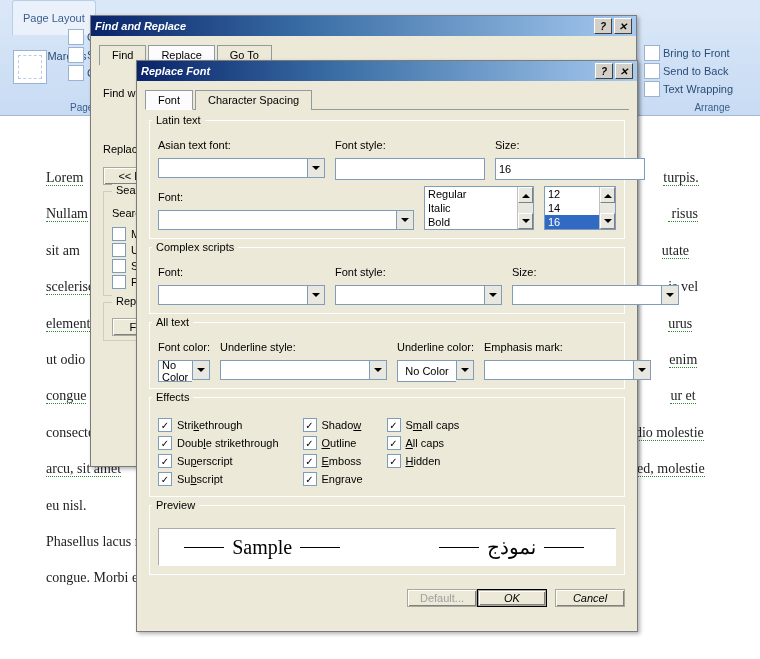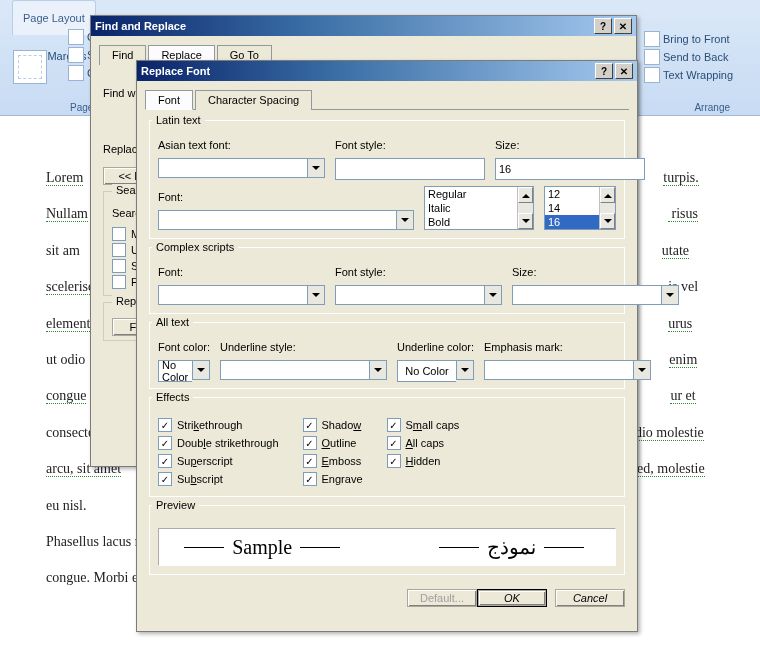--- a/index.html
+++ b/index.html
@@ -1,36 +1,36 @@
 <!DOCTYPE html>
 <html><head>
 <meta charset="utf-8">
 <style>
 html,body{margin:0;padding:0;font-family:Tahoma,Arial,sans-serif;font-size:11px;background:#fff;color:#000;overflow:hidden;width:760px;height:659px;}
 
 .ribbon{background:linear-gradient(#dbe8f8,#c7dbf3);height:115px;border-bottom:1px solid #a3b8d3;position:relative;}
 .ribbon-tab{position:absolute;top:0;left:12px;background:#eaf1fb;border:1px solid #b8cde6;border-bottom:none;border-radius:3px 3px 0 0;padding:11px 10px;color:#3b5e8c;}
 .ribbon-group{position:absolute;top:24px;bottom:4px;display:flex;align-items:flex-start;}
 .ribbon-group.left{left:0;width:100px;flex-direction:column;align-items:center;justify-content:center;}
-.ribbon-group.right{right:0;width:120px;flex-direction:column;align-items:flex-start;padding-top:6px;}
+.ribbon-group.right{right:0;width:120px;flex-direction:column;align-items:flex-start;padding-top:6px;justify-content:center;}
 .ribbon-big{display:flex;flex-direction:row;align-items:flex-start;color:#2a4d77;padding:4px;}
 .ribbon-big .icon{width:32px;height:32px;background:#fff;border:1px solid #9ab3d4;margin-bottom:2px;position:relative;}
 .ribbon-big .icon::after{content:"";position:absolute;inset:4px;border:1px dashed #b8cde6;}
 .ribbon-small{color:#2a4d77;padding:1px 4px;display:flex;align-items:center;}
 .ribbon-small .ic{width:14px;height:14px;border:1px solid #9ab3d4;margin-right:3px;background:#fff;}
 .ribbon-caption{position:absolute;bottom:2px;color:#3b5e8c;font-size:10px;}
 .ribbon-caption.pg{left:70px;}
 .ribbon-caption.right{right:30px;}
 
 .doc{position:absolute;left:0;right:0;top:120px;bottom:0;background:#fff;padding:40px 46px;line-height:2.6;font-family:'Times New Roman',serif;font-size:14px;color:#222;}
 .doc p{margin:0;}
 .sqg{border-bottom:1px dotted #2a8a2a;}
 
 .dlg{position:absolute;background:#ece9d8;border:1px solid #7b7b7b;box-shadow:2px 2px 4px rgba(0,0,0,.3);}
-.titlebar{height:20px;background:linear-gradient(90deg,#0a246a,#3a6ea5 40%,#a6caf0);color:#fff;display:flex;align-items:center;padding:0 4px;font-weight:bold;}
+.titlebar{height:20px;background:linear-gradient(90deg,#0a246a,#3a6ea5 40%,#a6caf0);color:#fff;display:flex;align-items:center;padding:0 4px;font-weight:bold;font-style:italic;}
 .titlebar .ttl{flex:1;}
 .titlebar .tbtn{width:16px;height:14px;background:#d4d0c8;border:1px solid #fff;border-right-color:#404040;border-bottom-color:#404040;margin-left:2px;display:flex;align-items:center;justify-content:center;color:#000;font-size:10px;font-family:Arial;}
 .tabstrip{display:flex;margin:8px 8px 0 8px;border-bottom:1px solid #919b9c;}
 .tab{padding:3px 12px;background:#ece9d8;border:1px solid #919b9c;border-bottom:none;margin-right:2px;position:relative;top:1px;}
 .tab.active{background:#fcfcfe;border-bottom:1px solid #fcfcfe;}
 .dlg-body{padding:10px 12px;background:#ece9d8;}
 
 .fr-dlg{left:90px;top:15px;width:545px;height:450px;}
 .fr-row{display:flex;align-items:center;margin:8px 0;}
 .fr-row label{width:92px;}

